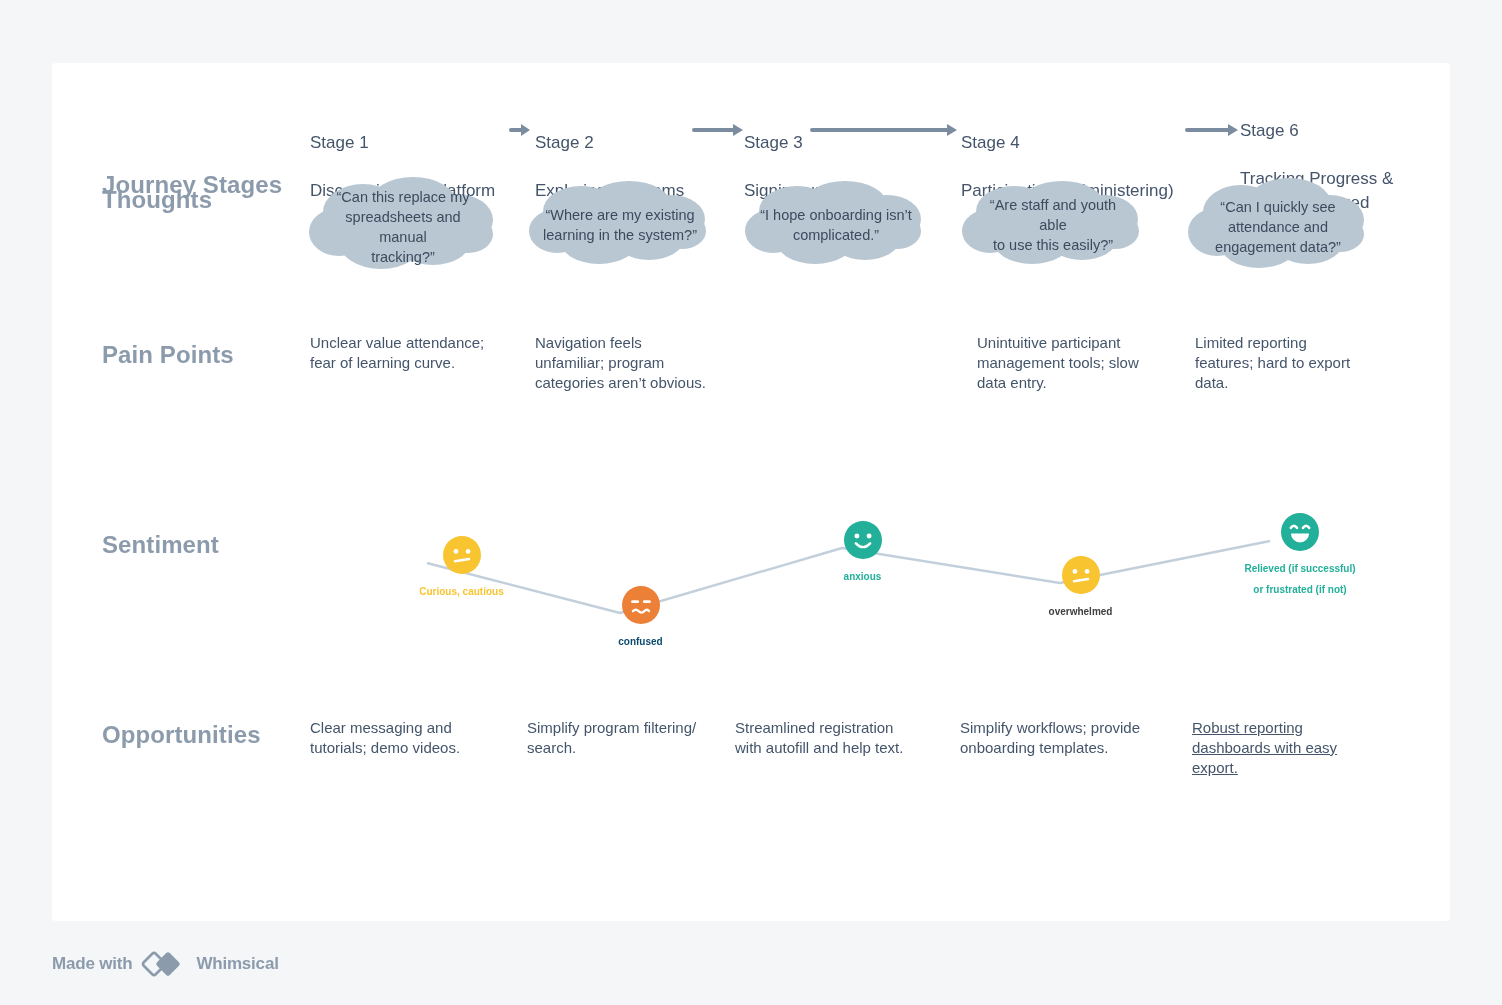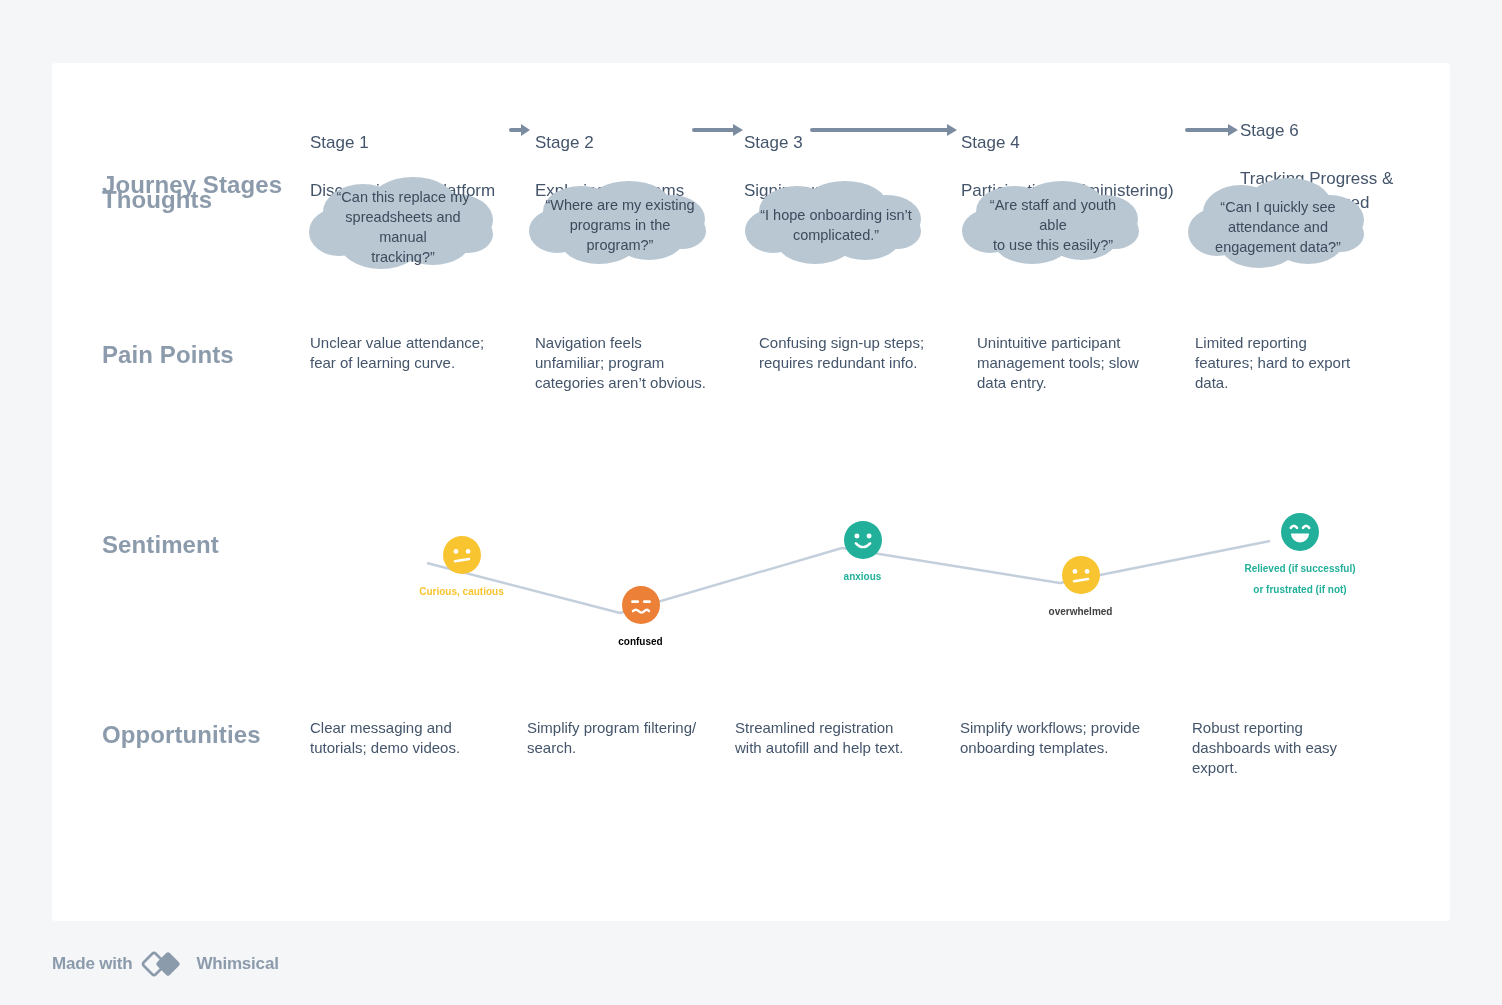--- a/index.html
+++ b/index.html
@@ -213,21 +213,21 @@
         <ellipse cx="104" cy="24" rx="42" ry="24"></ellipse>
         <ellipse cx="146" cy="38" rx="34" ry="24"></ellipse>
         <ellipse cx="32" cy="50" rx="28" ry="22"></ellipse>
         <ellipse cx="74" cy="58" rx="40" ry="25"></ellipse>
         <ellipse cx="124" cy="56" rx="36" ry="23"></ellipse>
         <ellipse cx="157" cy="50" rx="24" ry="18"></ellipse>
         <rect x="26" y="28" width="136" height="34" rx="17"></rect>
       </g>
     </svg>
     <div class="cloud-text" style="padding-top:0;">“Where are my existing
-programs in the program?”</div>
+learning in the system?”</div>
   </div>
 
   <div class="cloud-wrap" style="left:690px; top:118px; width:188px; height:88px;">
     <svg width="188" height="88" viewBox="0 0 188 88">
       <g fill="#b9c7d3">
         <ellipse cx="55" cy="30" rx="38" ry="25"></ellipse>
         <ellipse cx="103" cy="24" rx="42" ry="24"></ellipse>
         <ellipse cx="145" cy="38" rx="34" ry="24"></ellipse>
         <ellipse cx="31" cy="50" rx="28" ry="22"></ellipse>
         <ellipse cx="73" cy="58" rx="40" ry="25"></ellipse>
@@ -273,22 +273,20 @@
     <div class="cloud-text" style="padding-top:2px;">“Can I quickly see
 attendance and
 engagement data?”</div>
   </div>
 
   <div class="cell" style="left:258px; top:270px; width:200px;">Unclear value attendance;
 fear of learning curve.</div>
   <div class="cell" style="left:483px; top:270px; width:200px;">Navigation feels
 unfamiliar; program
 categories aren’t obvious.</div>
-  <div class="cell" style="left:707px; top:270px; width:200px;">Confusing sign-up steps;
-requires redundant info.</div>
   <div class="cell" style="left:925px; top:270px; width:200px;">Unintuitive participant
 management tools; slow
 data entry.</div>
   <div class="cell" style="left:1143px; top:270px; width:200px;">Limited reporting
 features; hard to export
 data.</div>
 
   <svg id="sentiment-lines" viewBox="0 0 1398 858">
     <polyline points="375,500 568,550 790,485 1008,520 1218,478" fill="none" stroke="#c3cfdb" stroke-width="2.4" stroke-linejoin="round"></polyline>
   </svg>
@@ -303,21 +301,21 @@
     <div class="senti-label" style="color:#f8c430;">Curious, cautious</div>
   </div>
 
   <div class="senti" style="left:516px; top:523px; width:145px;">
     <svg class="face" viewBox="0 0 40 40">
       <circle cx="20" cy="20" r="20" fill="#ec8036"></circle>
       <rect x="9.6" y="15" width="8.4" height="3" rx="1.5" fill="#ffffff"></rect>
       <rect x="22" y="15" width="8.4" height="3" rx="1.5" fill="#ffffff"></rect>
       <path d="M11.5 26.5 q3 -3 6 0 q3 3 6 0 q3 -3 5 0" stroke="#ffffff" stroke-width="2.4" fill="none" stroke-linecap="round"></path>
     </svg>
-    <div class="senti-label" style="color:#000000;">confused</div>
+    <div class="senti-label" style="color:#0c4a6e;">confused</div>
   </div>
 
   <div class="senti" style="left:738px; top:458px; width:145px;">
     <svg class="face" viewBox="0 0 40 40">
       <circle cx="20" cy="20" r="20" fill="#22b09a"></circle>
       <circle cx="13.6" cy="15.8" r="2.6" fill="#ffffff"></circle>
       <circle cx="26.4" cy="15.8" r="2.6" fill="#ffffff"></circle>
       <path d="M12.5 23.5 q7.5 8 15 0" stroke="#ffffff" stroke-width="2.6" fill="none" stroke-linecap="round"></path>
     </svg>
     <div class="senti-label" style="color:#22b09a;">anxious</div>
@@ -345,21 +343,21 @@
   </div>
 
   <div class="cell" style="left:475px; top:655px; width:210px;">Simplify program filtering/
 search.</div>
   <div class="cell" style="left:258px; top:655px; width:205px;">Clear messaging and
 tutorials; demo videos.</div>
   <div class="cell" style="left:683px; top:655px; width:215px;">Streamlined registration
 with autofill and help text.</div>
   <div class="cell" style="left:908px; top:655px; width:215px;">Simplify workflows; provide
 onboarding templates.</div>
-  <div class="cell" style="left:1140px; top:655px; width:200px;">Robust reporting
+  <div class="cell" style="left:1140px; top:655px; width:200px;text-decoration:underline;">Robust reporting
 dashboards with easy
 export.</div>
 
 </div>
 
 <div id="footer">
   <span class="fw">Made with</span>
   <svg width="46" height="28" viewBox="0 0 46 28">
     <rect x="4.5" y="5.5" width="17" height="17" rx="2.5" transform="rotate(45 13 14)" fill="none" stroke="#8c9bac" stroke-width="2.6"></rect>
     <rect x="18" y="5" width="18" height="18" rx="2.5" transform="rotate(45 27 14)" fill="#8c9bac"></rect>

